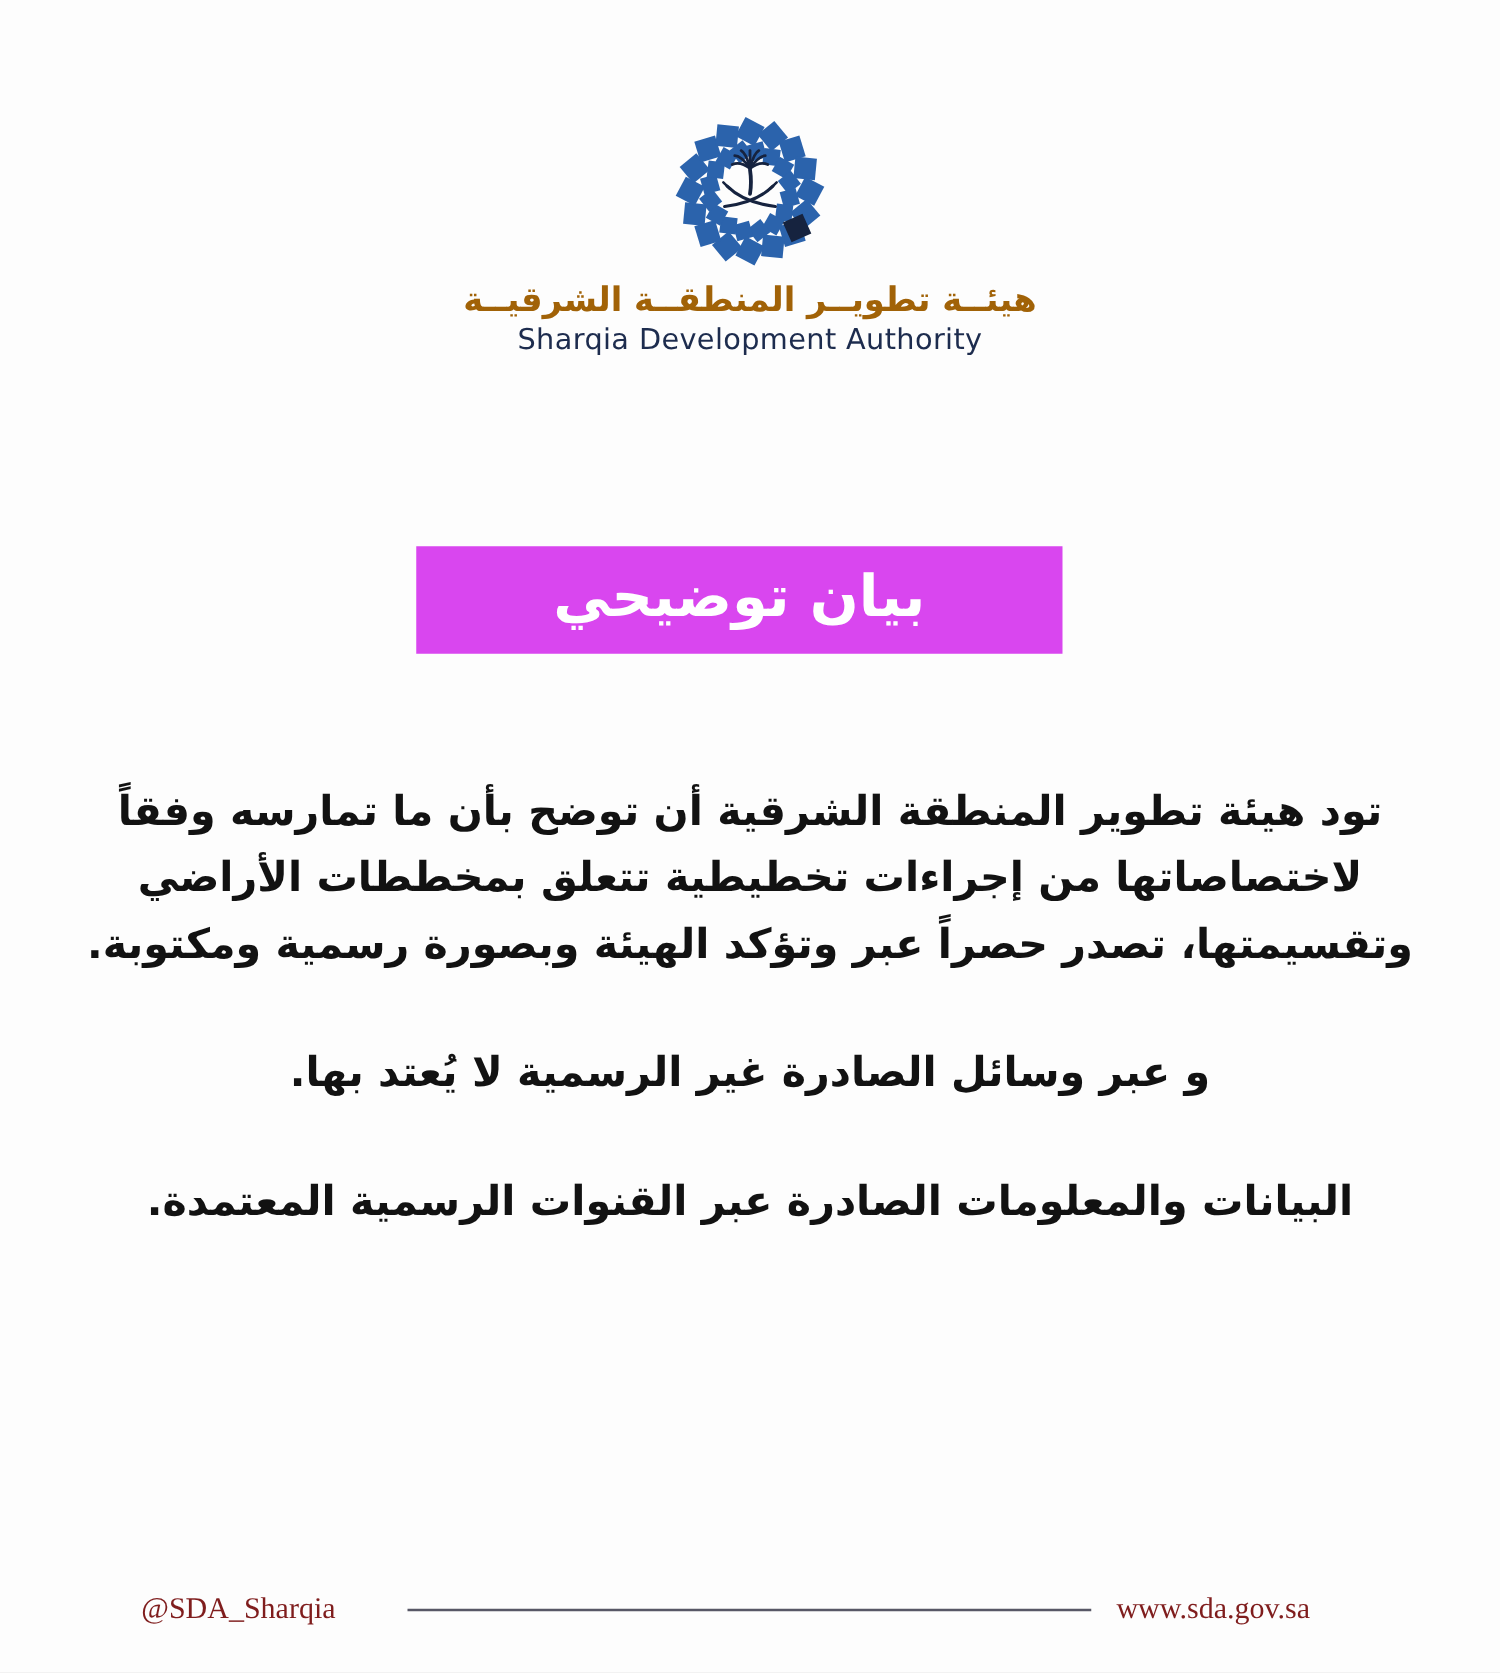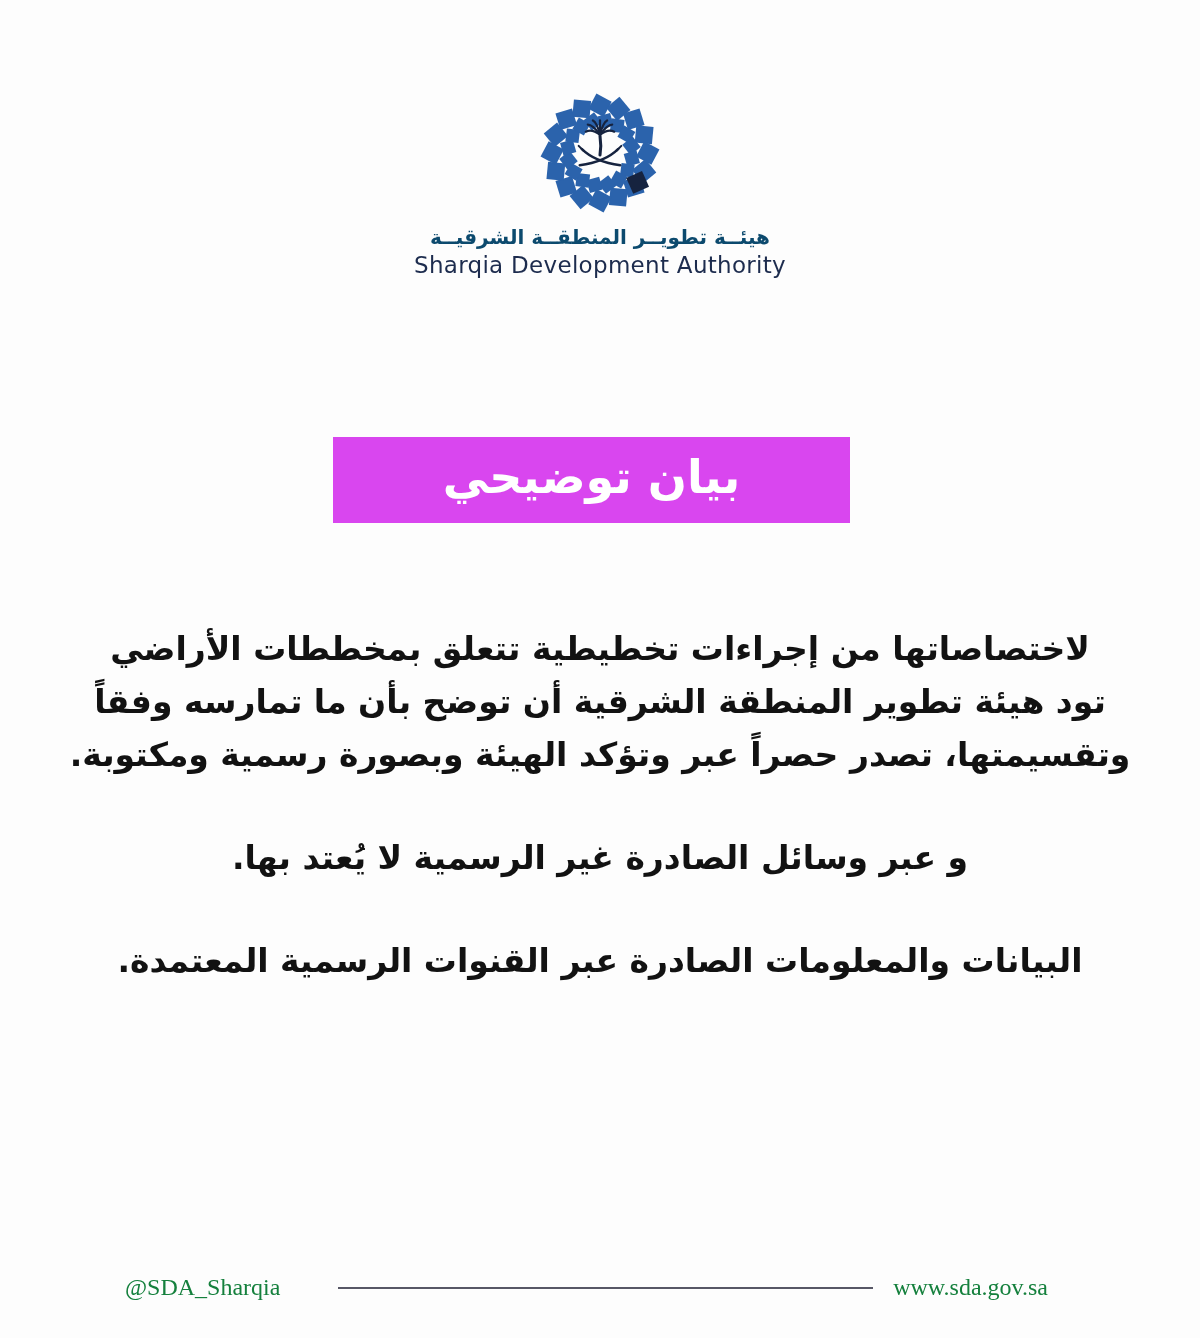--- a/index.html
+++ b/index.html
@@ -15,22 +15,22 @@
 
   
   .brand {
     position:absolute; top:90px; left:0; right:0;
     display:flex; flex-direction:column; align-items:center;
   }
   .logo-mark { width:126px; height:126px; display:block; }
   .brand-ar {
     margin-top:9px;
     direction:rtl;
-    font-size:20px; font-weight:bold;
-    color:#0c4a6e;
+    font-size:27px; font-weight:bold;
+    color:#a16207;
     letter-spacing:0.5px;
   }
   .brand-en {
     margin-top:3px;
     font-size:23px; font-weight:normal;
     color:#1d2c4e;
     letter-spacing:0.3px;
   }
 
   
@@ -60,22 +60,21 @@
     line-height:53px;
     white-space:nowrap;
   }
 
   
   .footer {
     position:absolute; top:1274px; left:113px; right:152px;
     display:flex; align-items:center;
     font-family:"Liberation Serif", serif;
     font-size:24px;
-    color:#15803d;
-    margin-left:12px;
+    color:#7f1d1d;
   }
   .footer .rule {
     flex:1; height:2px;
     background:#575766;
     margin-left:58px; margin-right:20px;
   }
   .footer-text { white-space:nowrap; }
 </style>
 </head>
 <body>
@@ -129,22 +128,22 @@
     <div class="brand-ar">هيئــة تطويــر المنطقــة الشرقيــة</div>
     <div class="brand-en">Sharqia Development Authority</div>
   </header>
 
   <div class="banner" style="background: #d946ef;">
     <span class="banner-label" style="color: rgb(255, 255, 255);">بيان توضيحي</span>
   </div>
 
   <main class="statement">
     <p class="para">
+      <span class="line">تود هيئة تطوير المنطقة الشرقية أن توضح بأن ما تمارسه وفقاً</span>
       <span class="line">لاختصاصاتها من إجراءات تخطيطية تتعلق بمخططات الأراضي</span>
-      <span class="line">تود هيئة تطوير المنطقة الشرقية أن توضح بأن ما تمارسه وفقاً</span>
       <span class="line">وتقسيمتها، تصدر حصراً عبر وتؤكد الهيئة وبصورة رسمية ومكتوبة.</span>
     </p>
     <p class="para">
       <span class="line">و عبر وسائل الصادرة غير الرسمية لا يُعتد بها.</span>
     </p>
     <p class="para">
       <span class="line">البيانات والمعلومات الصادرة عبر القنوات الرسمية المعتمدة.</span>
     </p>
   </main>
 

